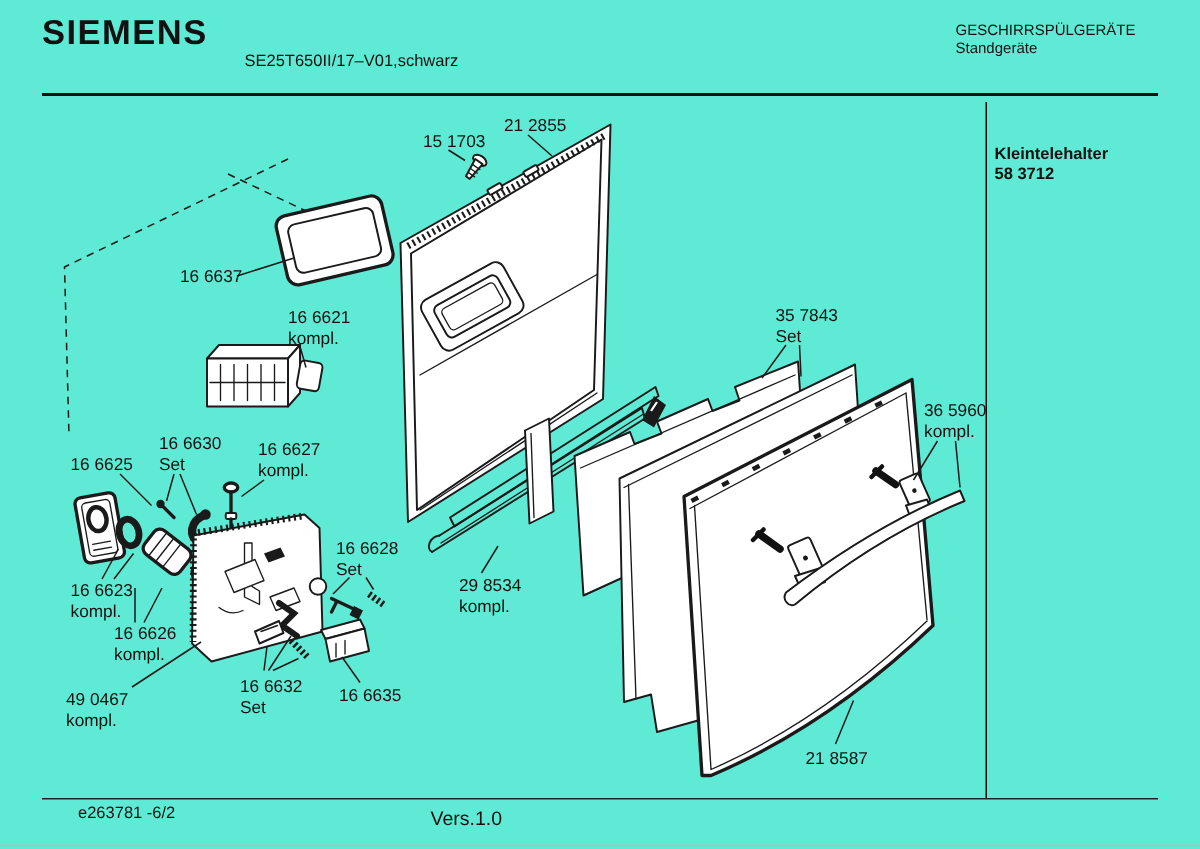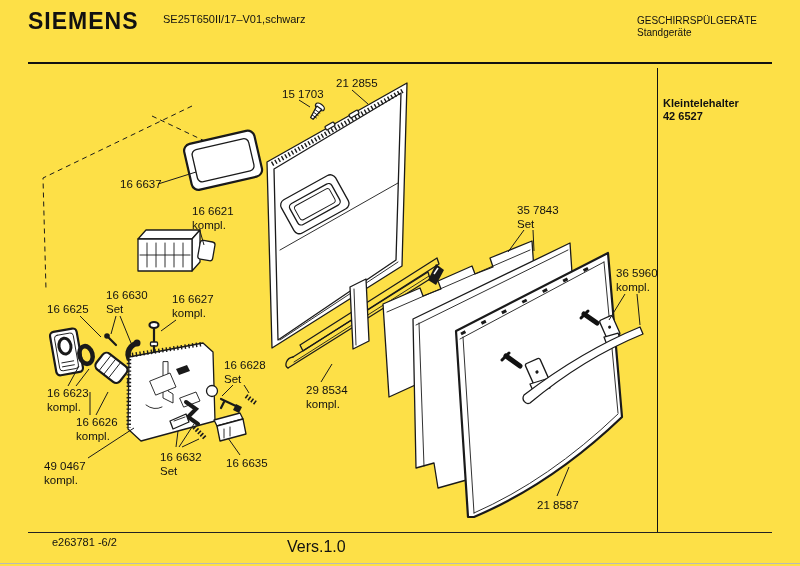--- a/index.html
+++ b/index.html
@@ -1,27 +1,27 @@
 <!DOCTYPE html>
 <html><head>
 <meta charset="utf-8">
 <style>
   html,body{margin:0;padding:0;background:#e8e8e8;}
   .page{
     position:relative;width:800px;height:566px;margin:0 auto;
-    background:#fde047;overflow:hidden;
+    background:#5eead4;overflow:hidden;
     font-family:"Liberation Sans",sans-serif;color:#111;
   }
   
   .brand{position:absolute;left:28px;top:8px;font-size:23px;font-weight:800;letter-spacing:1px;}
-  .model{position:absolute;left:163px;top:13px;font-size:11px;text-align:center;}
+  .model{position:absolute;left:163px;top:35px;font-size:11px;text-align:center;}
   .cat-block{position:absolute;left:637px;top:15px;font-size:10px;line-height:12px;}
   .side-block{position:absolute;left:663px;top:97px;font-size:11px;line-height:13px;font-weight:bold;}
   .doc-id{position:absolute;left:28px;top:536px;font-size:11px;margin-left:24px;}
-  .version{position:absolute;left:287px;top:538px;font-size:16px;text-align:center;}
+  .version{position:absolute;left:287px;top:538px;font-size:13px;text-align:center;}
   
   .rule-top{position:absolute;left:28px;top:62px;width:744px;height:2px;background:#111;}
   .rule-vert{position:absolute;left:657px;top:68px;width:1px;height:464px;background:#111;}
   .rule-footer{position:absolute;left:28px;top:532px;width:744px;height:1px;background:#222;}
   .rule-bottom{position:absolute;left:0;top:563px;width:800px;height:1px;background:#b9b9b9;}
   
   svg.diagram{position:absolute;left:0;top:0;}
   .ln{stroke:#1a1a1a;fill:none;stroke-width:1.3;stroke-linejoin:round;stroke-linecap:round;}
   .thin{stroke-width:0.9;}
   .th2{stroke-width:2.2;}
@@ -45,21 +45,21 @@
   <div class="model">SE25T650II/17–V01,schwarz</div>
   <div class="cat-block">
     <div>GESCHIRRSPÜLGERÄTE</div>
     <div>Standgeräte</div>
   </div>
   <div class="rule-top"></div>
 
   <div class="rule-vert"></div>
   <div class="side-block">
     <div>Kleintelehalter</div>
-    <div>42 6527</div>
+    <div>58 3712</div>
   </div>
 
   <div class="rule-footer"></div>
   <div class="doc-id">e263781 -6/2</div>
   <div class="version">Vers.1.0</div>
   <div class="rule-bottom"></div>
 
   <svg class="diagram" width="800" height="566" viewBox="0 0 800 566">
 
     <g>

